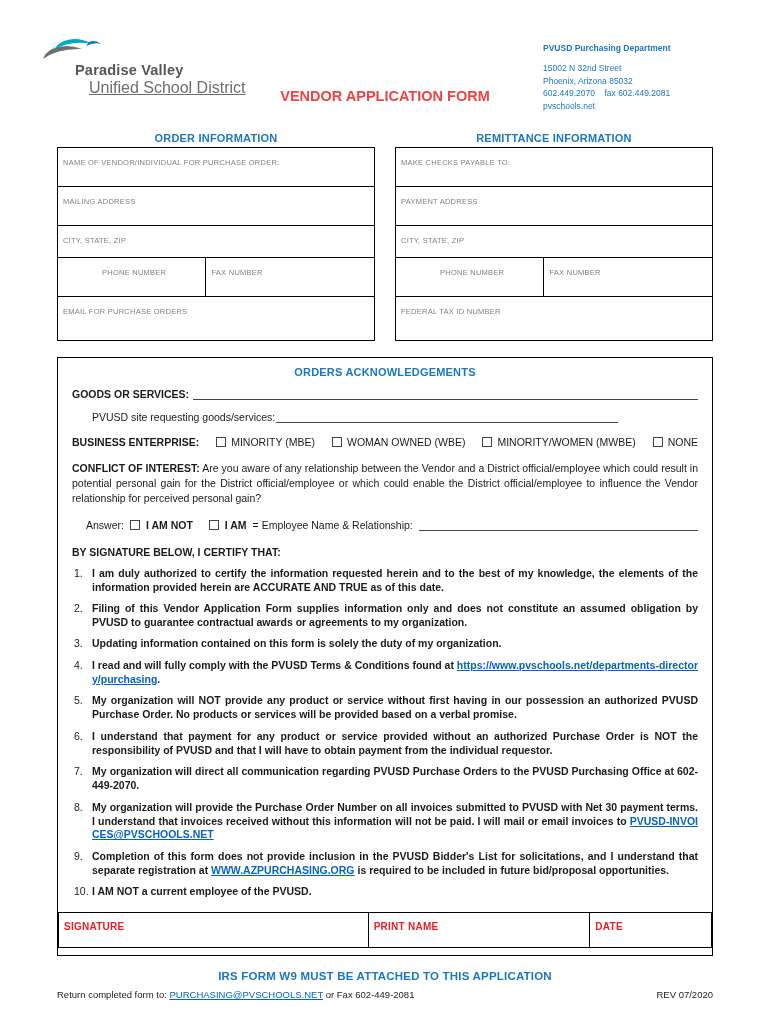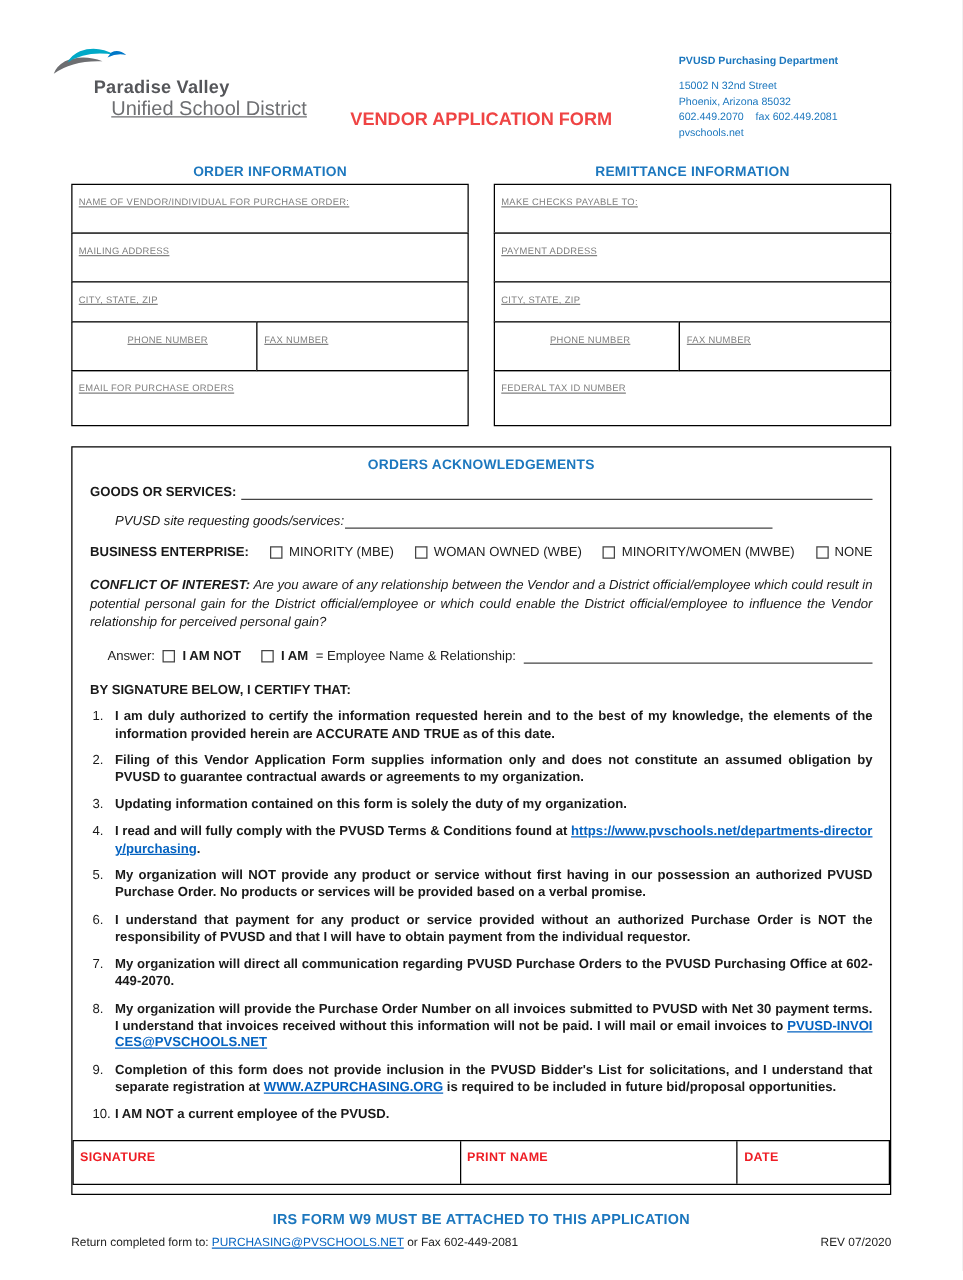--- a/index.html
+++ b/index.html
@@ -33,36 +33,36 @@
   .col { flex:1; }
   .col h2 { text-align:center; color:var(--heading_blue); font-size:11px; font-weight:700;
             letter-spacing:.2px; margin-bottom:3px; }
   .stack > *:not(:first-child) { margin-top:-1px; }
   .fbox { border:1px solid var(--box_border); height:40px; padding:3px 5px; background:#fff; }
   .fbox.short { height:33px; }
   .fbox.tall { height:45px; }
   .frow { display:flex; }
   .frow .fbox:first-child { flex:0 0 47%; margin-right:-1px;padding-left:44px; }
   .frow .fbox:last-child { flex:1; }
-  .flabel { font-size:7.5px; color:var(--label_gray); letter-spacing:.25px;text-decoration:underline; }
+  .flabel { font-size:7.5px; color:var(--label_gray); letter-spacing:.25px; }
 
   
   .ackbox { margin-top:16px; border:1px solid var(--box_border); padding:8px 14px 4px; }
   .ack-heading { text-align:center; color:var(--heading_blue); font-size:11px; font-weight:700; letter-spacing:.2px; }
   .row { font-size:10.5px; }
   .b { font-weight:700; }
   .uline { border-bottom:1px solid #444; height:13px; }
   .goods { display:flex; align-items:flex-end; margin-top:9px; }
   .goods .uline { flex:1; margin-left:4px; }
-  .site { display:flex; align-items:flex-end; margin-top:10px; padding-left:20px;font-style:italic; }
+  .site { display:flex; align-items:flex-end; margin-top:10px; padding-left:20px; }
   .site .uline { width:342px; margin-left:1px; }
   .enterprise { display:flex; align-items:center; margin-top:13px; gap:17px; }
   .cb { width:10px; height:10px; border:1px solid #444; background:#fff; display:inline-block; flex:none; }
   .opt { display:inline-flex; align-items:center; gap:5px; }
-  .para { margin-top:13px; font-size:10.5px; line-height:1.45; text-align:justify;font-style:italic; }
+  .para { margin-top:13px; font-size:10.5px; line-height:1.45; text-align:justify; }
   .answer { display:flex; align-items:center; margin-top:11px; padding-left:14px; gap:6px; }
   .answer .gap { margin-left:10px; }
   .answer .uline { flex:1; align-self:flex-end; margin-bottom:2px; }
   .certify { margin-top:13px; font-size:10.5px; font-weight:700; }
   .items { margin-top:9px; list-style:none; }
   .items li { display:flex; margin-bottom:7.5px; font-size:10.5px; line-height:1.33; }
   .items .num { flex:0 0 20px; padding-left:2px; }
   .items .it { flex:1; text-align:justify;font-weight:bold; }
   .link { color:var(--link_blue); text-decoration:underline; cursor:pointer; word-break:break-all; }
 

